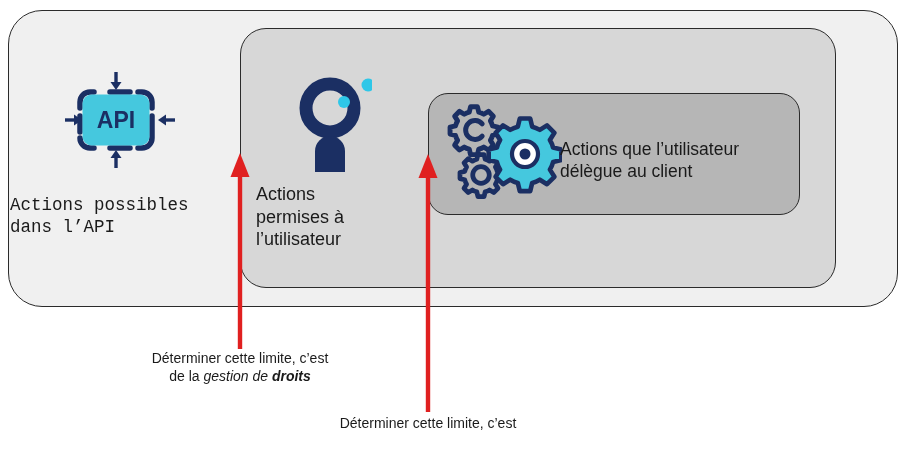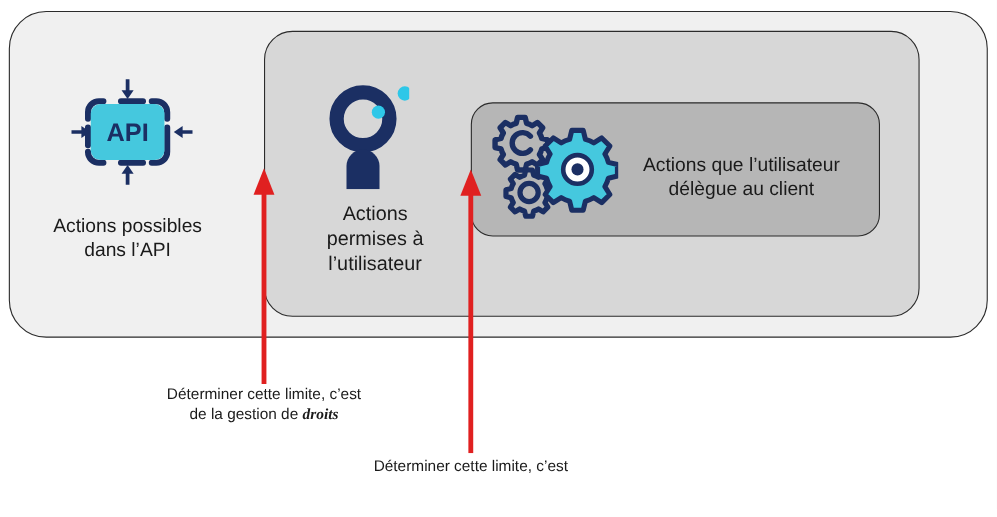--- a/index.html
+++ b/index.html
@@ -43,29 +43,29 @@
     top: 93px;
     width: 372px;
     height: 122px;
     border-radius: 20px;
     background: #b6b6b6;
   }
 
   
   .caption {
     position: absolute;
-    text-align: center;
     line-height: 1.26;
     white-space: pre-line;
   }
   #api-caption {
     left: 10px;
     top: 194px;
     width: 212px;
     font-size: 17.5px;
+    font-family: Liberation Mono, monospace;
   }
   #user-caption {
     left: 256px;
     top: 183px;
     width: 170px;
     font-size: 18px;
   }
   #delegate-caption {
     left: 560px;
     top: 138px;
@@ -124,22 +124,22 @@
     left: 60px;
     top: 349px;
     width: 360px;
   }
   #annotation-scopes {
     left: 248px;
     top: 414px;
     width: 360px;
   }
   .annotation .line2 { display: block; }
-  .em-italic { }
-  .em-bold { font-style: italic; font-weight: bold; font-family: Liberation Serif, serif; }
+  .em-italic { font-style: italic; }
+  .em-bold { font-style: italic; font-weight: bold; }
 </style>
 </head>
 <body>
 
 <div class="box" id="outer-box"></div>
 
 <div class="box" id="middle-box"></div>
 
 <div class="box" id="inner-box"></div>
 

